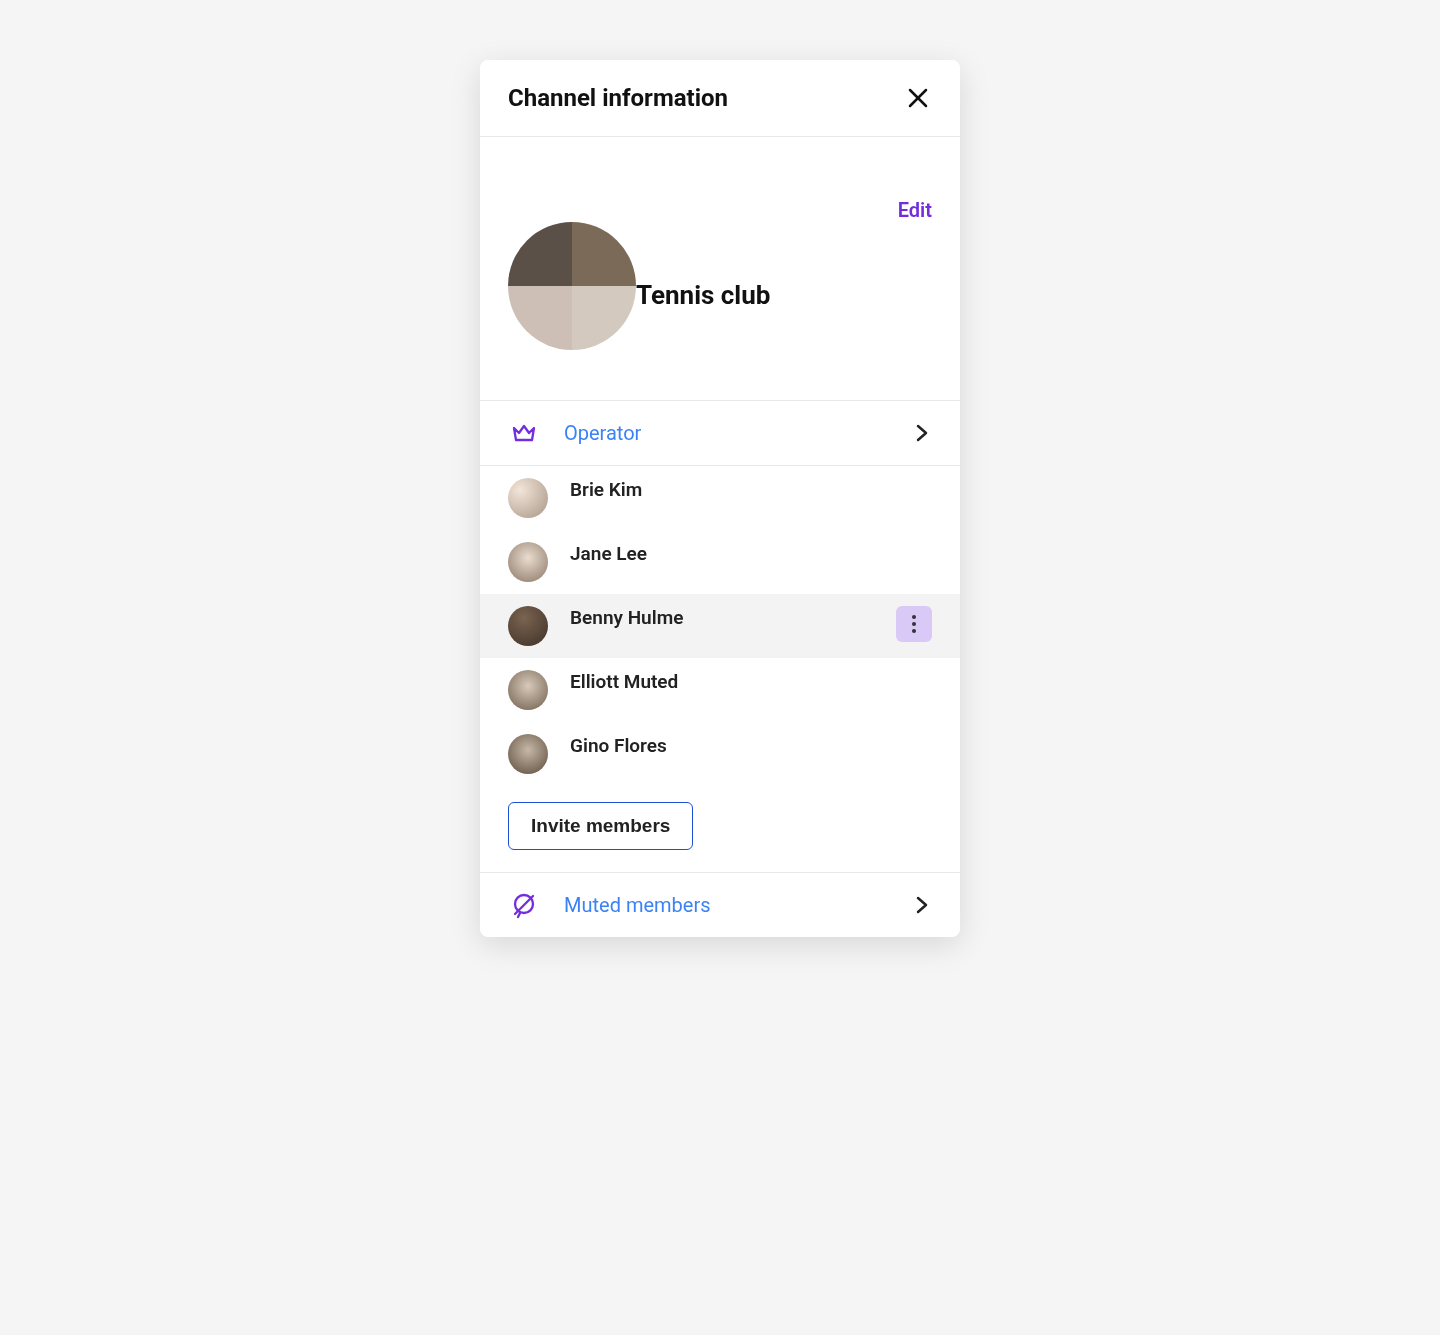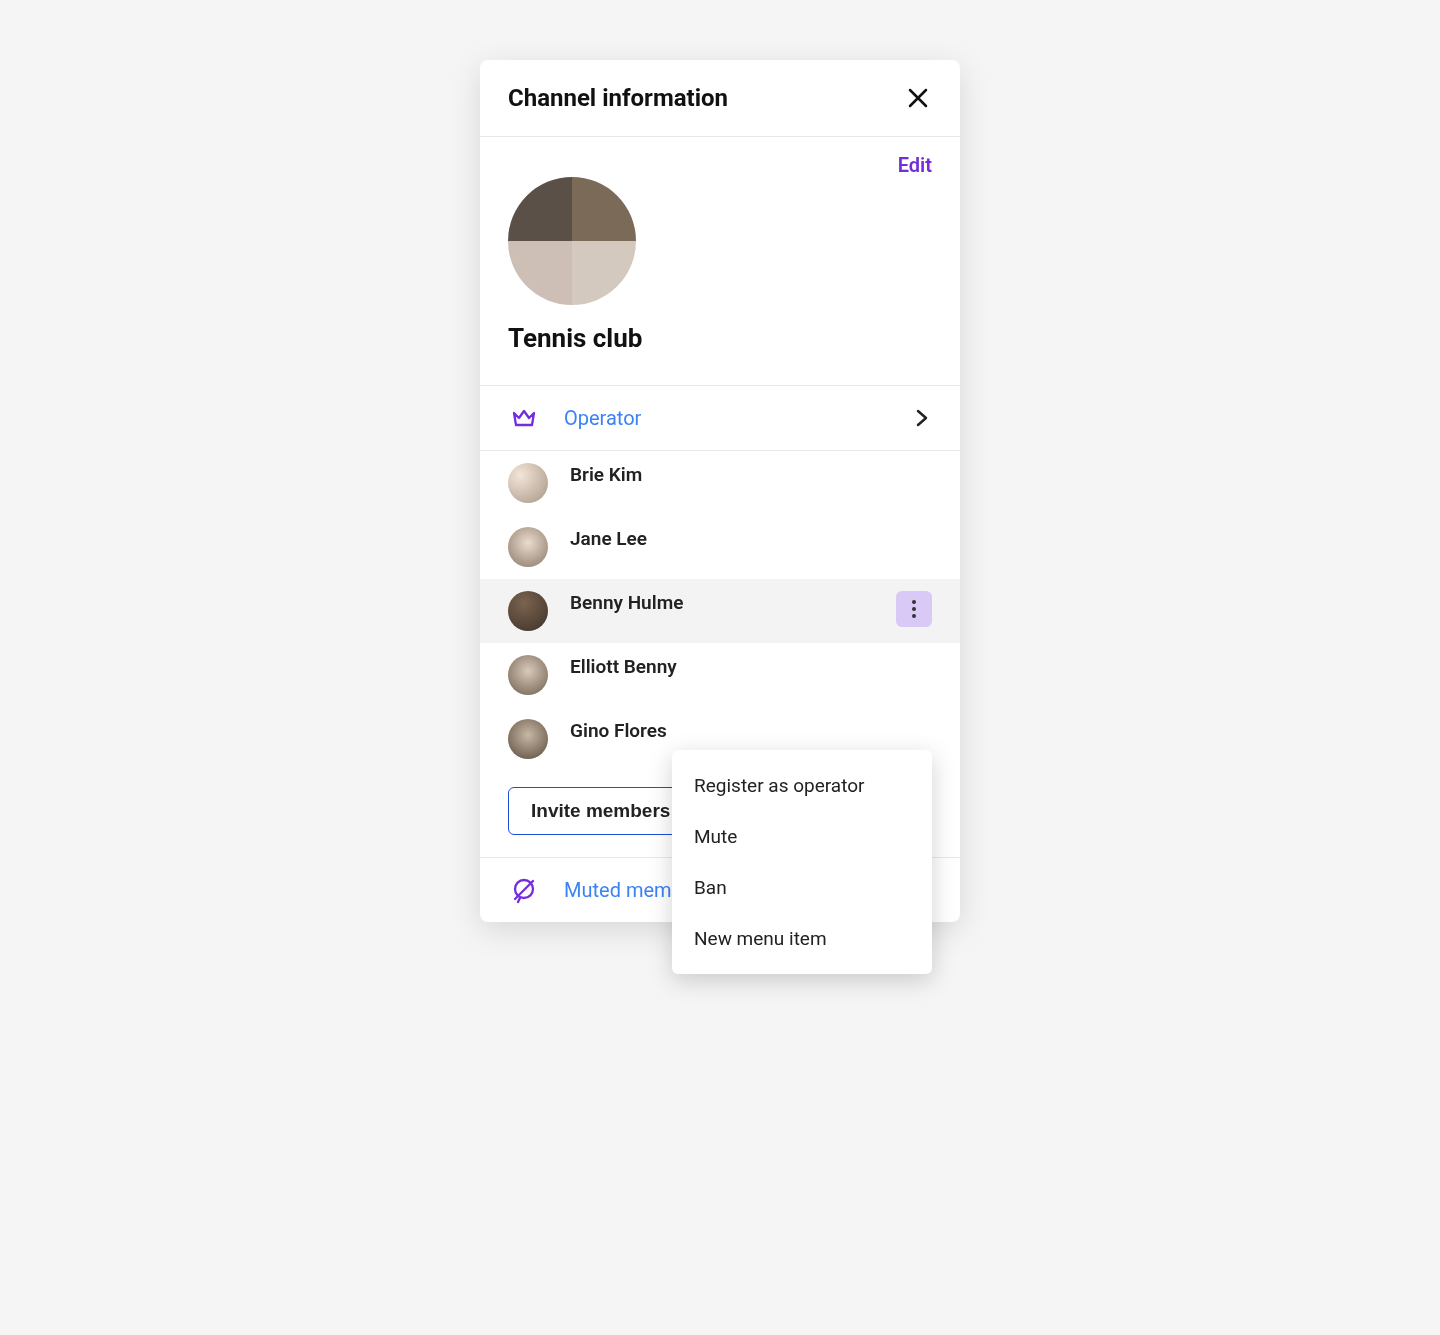--- a/index.html
+++ b/index.html
@@ -44,25 +44,26 @@
   .edit-row {
     display: flex;
     justify-content: flex-end;
     padding: 16px 28px 0 28px;
   }
   .edit-link {
     color: #742ddd;
     font-size: 20px;
     font-weight: 600;
     cursor: pointer;
+    margin-top: 45px;
   }
   .channel-hero {
     display: flex;
-    flex-direction: column;
-    align-items: flex-start;
+    flex-direction: row;
+    align-items: center;
     padding: 0 28px 32px 28px;
     border-bottom: 1px solid #e8e8e8;
   }
   .avatar-grid {
     width: 128px;
     height: 128px;
     border-radius: 50%;
     overflow: hidden;
     display: grid;
     grid-template-columns: 1fr 1fr;
@@ -264,21 +265,21 @@
       <div class="member-name">Benny Hulme</div>
       <div class="more-btn">
         <span class="dot"></span>
         <span class="dot"></span>
         <span class="dot"></span>
       </div>
     </div>
 
     <div class="member-row">
       <div class="member-avatar av4"></div>
-      <div class="member-name">Elliott Benny</div>
+      <div class="member-name">Elliott Muted</div>
     </div>
 
     <div class="member-row">
       <div class="member-avatar av5"></div>
       <div class="member-name">Gino Flores</div>
     </div>
 
     <div class="invite-row">
       <button class="invite-btn">Invite members</button>
     </div>
@@ -293,20 +294,14 @@
       </svg>
     </span>
     <span class="label">Muted members</span>
     <span class="chevron">
       <svg width="14" height="20" viewBox="0 0 14 20">
           <path d="M3 3 L11 10 L3 17" stroke="#222" stroke-width="2.5" fill="none" stroke-linecap="round" stroke-linejoin="round"></path>
         </svg>
     </span>
   </div>
 
-  <div class="dropdown">
-    <div class="dropdown-item">Register as operator</div>
-    <div class="dropdown-item">Mute</div>
-    <div class="dropdown-item">Ban</div>
-    <div class="dropdown-item">New menu item</div>
-  </div>
 
 </div>
 
 </body></html>

